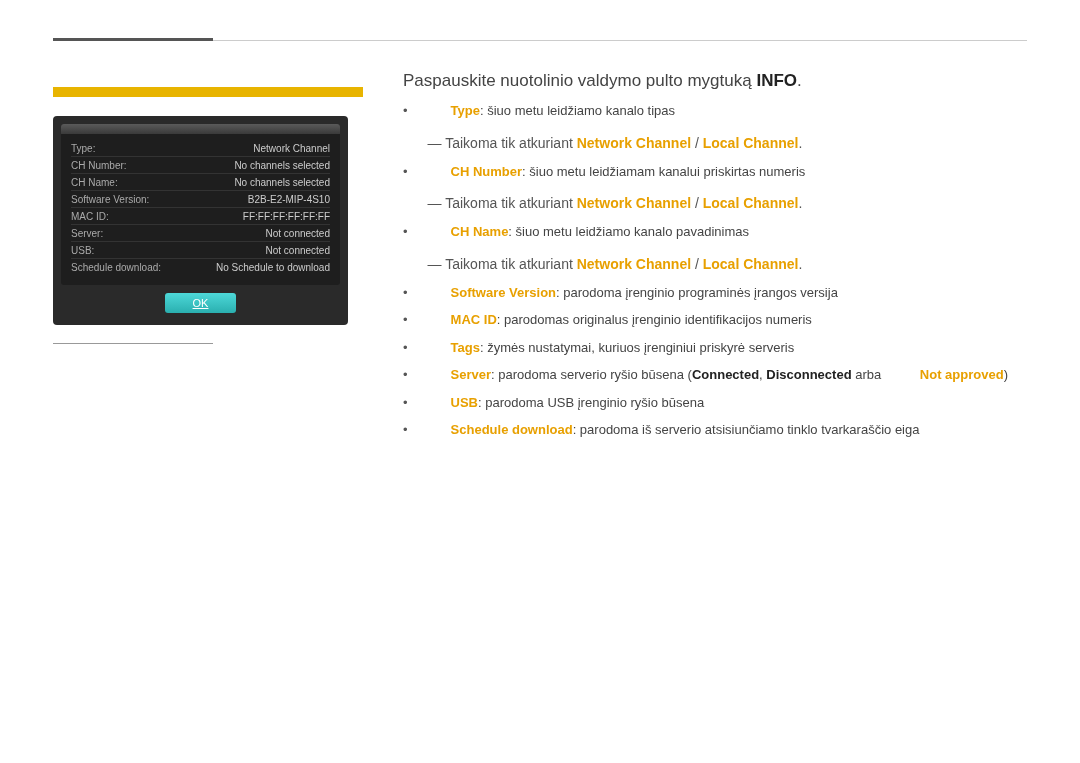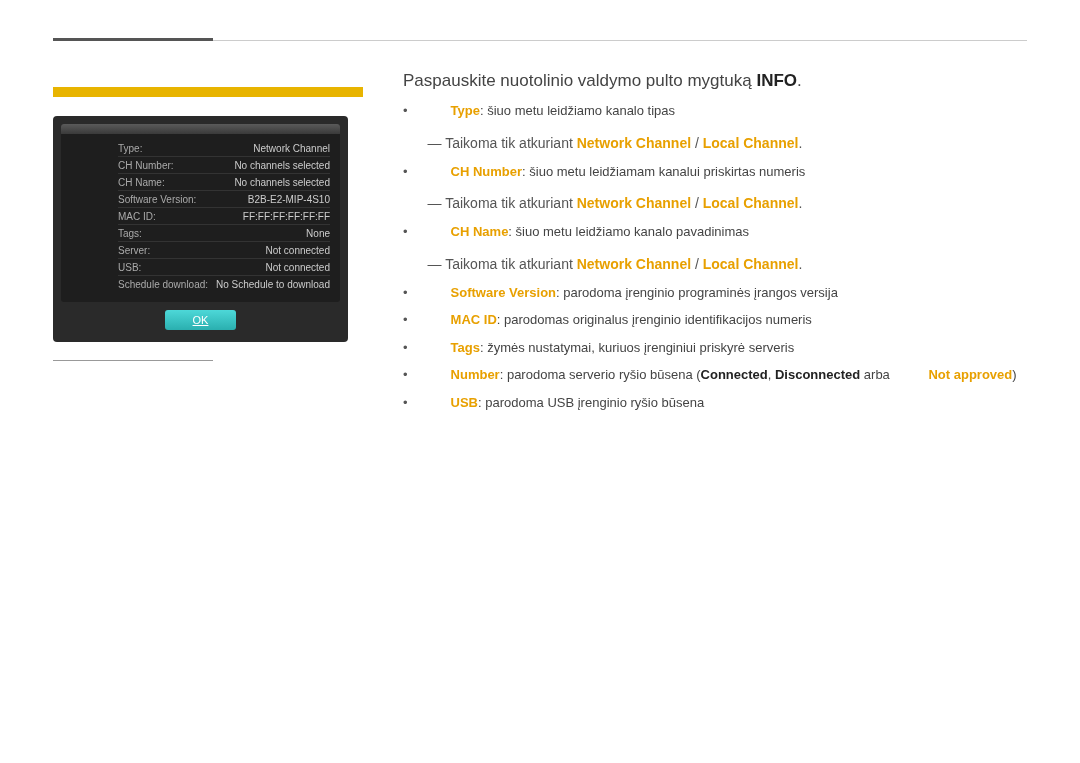--- a/index.html
+++ b/index.html
@@ -86,21 +86,20 @@
 
     .info-panel-body {
       padding: 6px 10px 10px 10px;
     }
 
     .info-row {
       display: flex;
       justify-content: space-between;
       padding: 2.5px 0;
       border-bottom: 1px solid #333;
-      margin-left: 47px;
     }
     .info-row:last-child {
       border-bottom: none;
       align-items: center;
     }
 
     .info-label {
       color: #aaa;
       font-size: 10px;
       min-width: 90px;
@@ -253,24 +252,20 @@
             </div>
             <div class="info-row">
               <span class="info-label">Software Version:</span>
               <span class="info-value">B2B-E2-MIP-4S10</span>
             </div>
             <div class="info-row">
               <span class="info-label">MAC ID:</span>
               <span class="info-value">FF:FF:FF:FF:FF:FF</span>
             </div>
             <div class="info-row">
-              <span class="info-label">Tags:</span>
-              <span class="info-value">None</span>
-            </div>
-            <div class="info-row">
               <span class="info-label">Server:</span>
               <span class="info-value">Not connected</span>
             </div>
             <div class="info-row">
               <span class="info-label">USB:</span>
               <span class="info-value">Not connected</span>
             </div>
             <div class="info-row">
               <span class="info-label">Schedule download:</span>
               <span class="info-value">No Schedule to download</span>
@@ -302,20 +297,23 @@
         <li>
           <span class="bullet-item-content"><span class="term-orange">Software Version</span><span>: parodoma įrenginio programinės įrangos versija</span></span>
         </li>
         <li>
           <span class="bullet-item-content"><span class="term-orange">MAC ID</span><span>: parodomas originalus įrenginio identifikacijos numeris</span></span>
         </li>
         <li>
           <span class="bullet-item-content"><span class="term-orange">Tags</span><span>: žymės nustatymai, kuriuos įrenginiui priskyrė serveris</span></span>
         </li>
         <li>
-          <span class="bullet-item-content"><span class="term-orange">Number</span><span>: parodoma serverio ryšio būsena (</span><span class="term-black-bold">Connected</span><span>, </span><span class="term-black-bold">Disconnected</span><span> arba </span><span class="term-orange">Not approved</span><span>)</span></span>
+          <span class="bullet-item-content"><span class="term-orange">Server</span><span>: parodoma serverio ryšio būsena (</span><span class="term-black-bold">Connected</span><span>, </span><span class="term-black-bold">Disconnected</span><span> arba </span><span class="term-orange">Not approved</span><span>)</span></span>
         </li>
         <li>
           <span class="bullet-item-content"><span class="term-orange">USB</span><span>: parodoma USB įrenginio ryšio būsena</span></span>
+        </li>
+        <li>
+          <span class="bullet-item-content"><span class="term-orange">Schedule download</span><span>: parodoma iš serverio atsisiunčiamo tinklo tvarkaraščio eiga</span></span>
         </li>
       </ul>
   </div>
 </div>
 
 </body></html>

